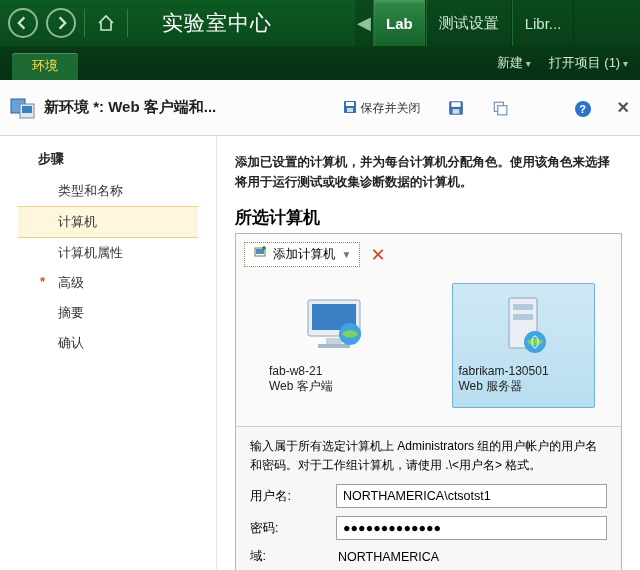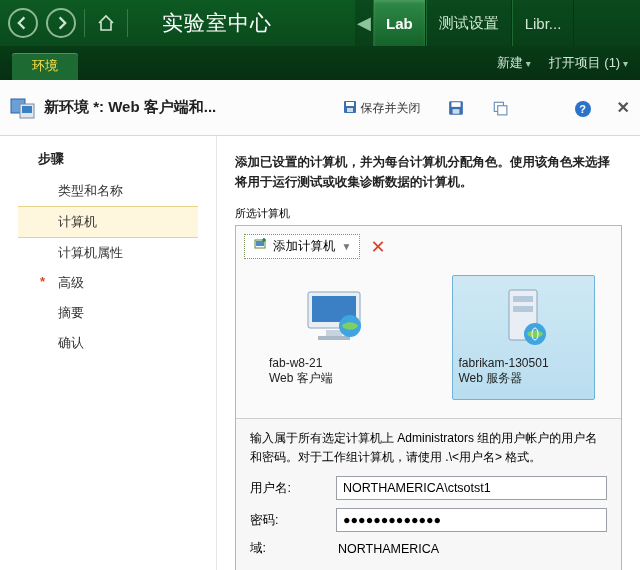--- a/index.html
+++ b/index.html
@@ -39,21 +39,21 @@
   .body-area { display:flex; height: calc(570px - 46px - 34px - 40px); }
   .steps-col { width:217px; border-right:1px solid #e6e6e6; padding:14px 18px; }
   .steps-heading { font-weight:600; padding:0 20px 8px; color:#222; }
   .step-item { padding:6px 20px 6px 40px; color:#333; cursor:pointer; position:relative; }
   .step-item.sel { background:#fff6de; border:1px solid #e8d488; border-left:none; border-right:none; }
   .step-item.req::before { content:"*"; color:#d94a2b; position:absolute; left:22px; font-weight:bold; }
 
   .main-col { flex:1; padding:16px 18px 10px; overflow:auto; }
   .intro { font-size:12.5px; color:#222; line-height:1.6; margin-bottom:14px; font-weight:600;}
 
-  .group-label { font-size:11px; margin-bottom:4px; }
+  .group-label { font-size:17px; margin-bottom:4px;font-weight:bold; }
   .group-box { border:1px solid #b7b7b7; background:#fafafa; }
   .group-toolbar { padding:8px; display:flex; align-items:center; gap:10px; }
   .dotted-btn { border:1px dotted #7b9a5a; background:#fff; padding:3px 8px; display:flex; align-items:center; gap:6px; cursor:pointer; font-size:12.5px; }
   .del-x { color:#d9442b; font-size:18px; cursor:pointer; font-weight:300; }
 
   .tiles { display:flex; gap:46px; padding:8px 26px 18px; }
   .tile { width:150px; padding:10px 6px 12px; cursor:pointer; border:1px solid transparent; }
   .tile.sel { background:linear-gradient(to bottom,#cfe8f4,#b9def0); border:1px solid #6fb4d8; border-radius:2px; }
   .tile .pc-img { width:68px; height:62px; margin:0 auto 8px; position:relative; }
   .tile .caption1 { font-size:12px; color:#222; }

